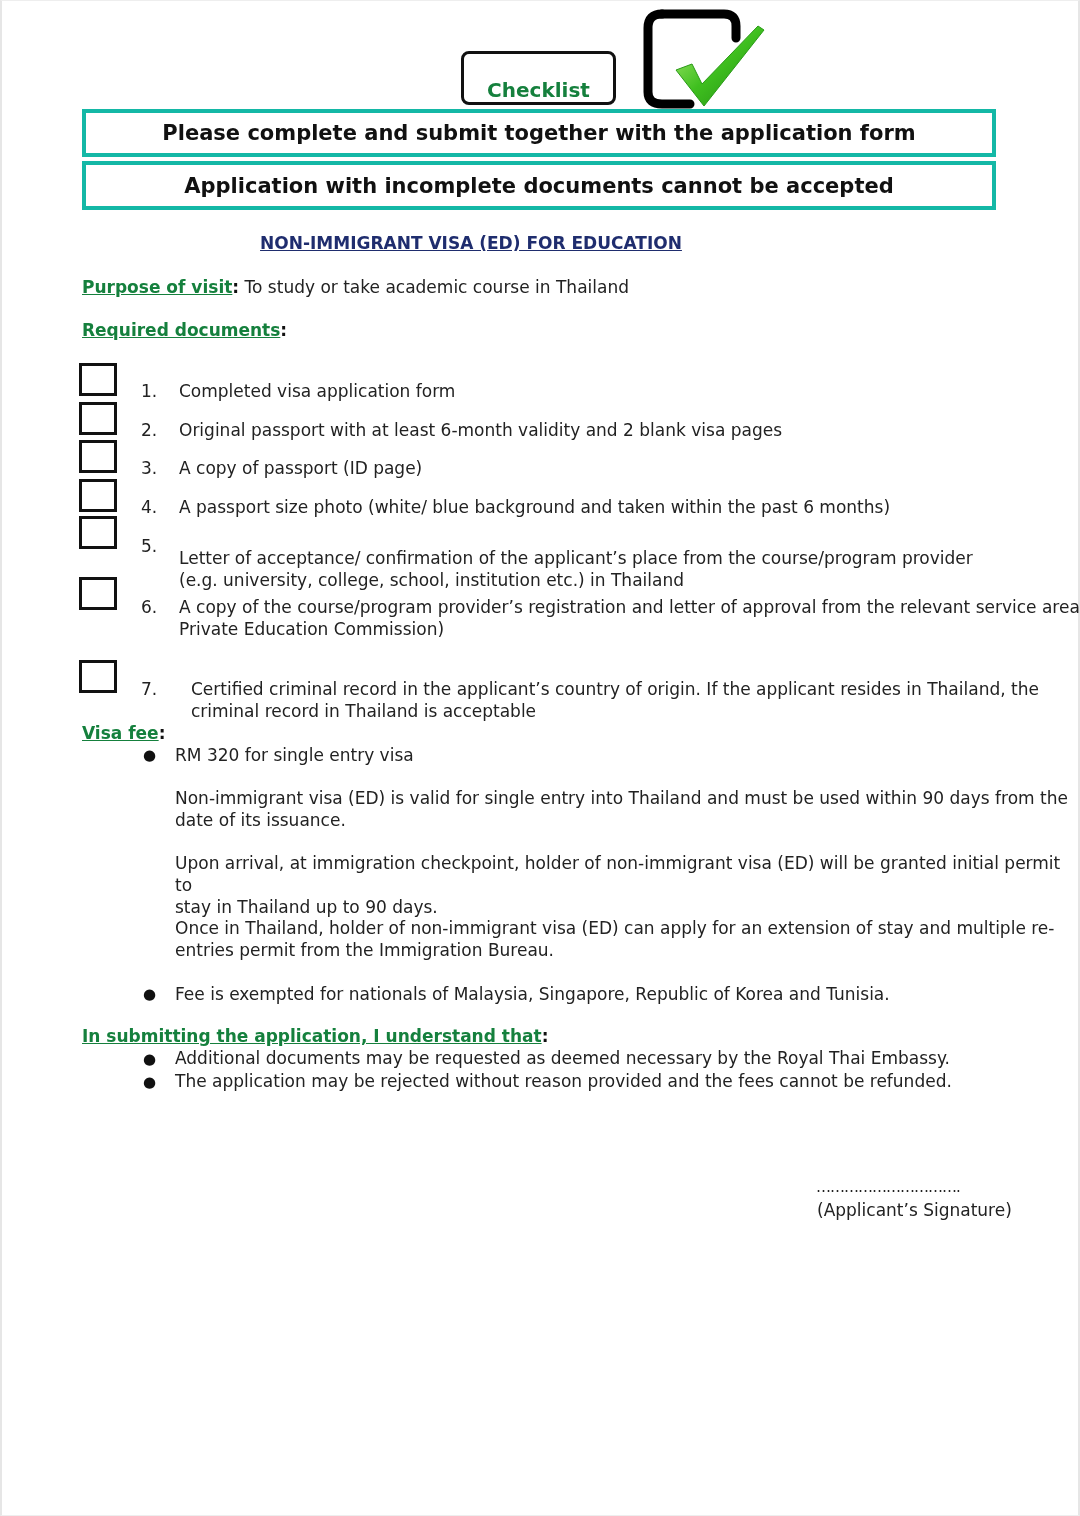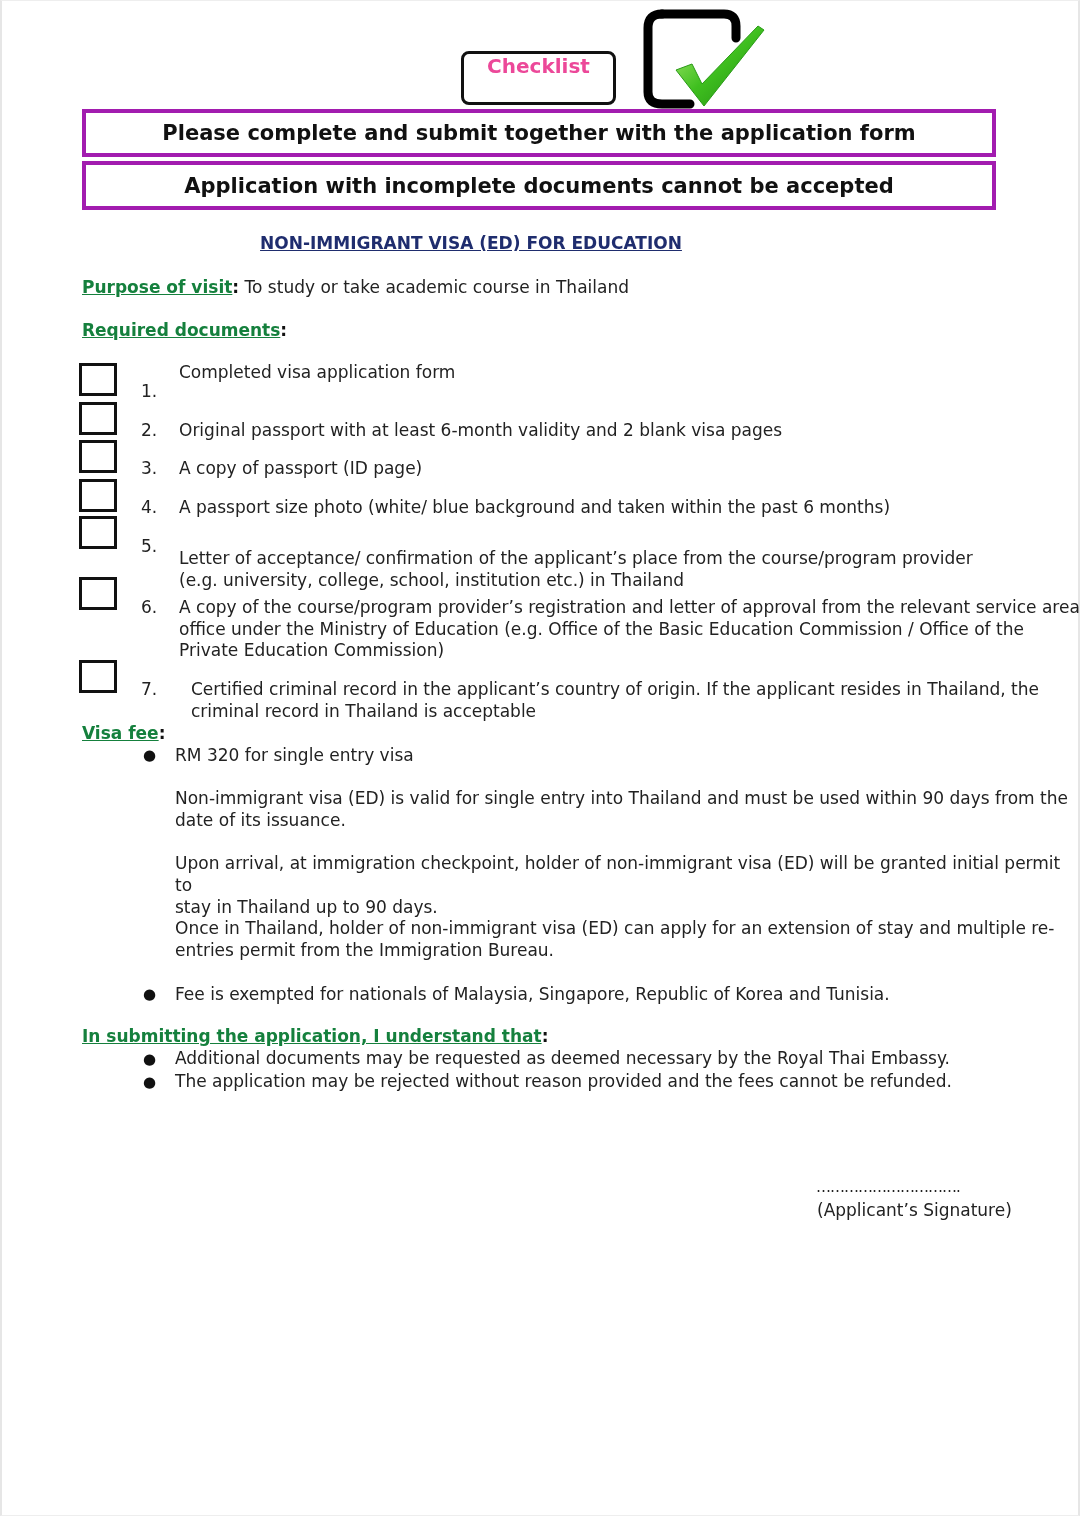--- a/index.html
+++ b/index.html
@@ -13,27 +13,27 @@
   .page-edge {
     position: absolute; left: 0; top: 0; width: 1080px; height: 1516px;
     border-left: 2px solid #e6e6e6;
     border-right: 2px solid #e6e6e6;
     border-top: 1px solid #eeeeee;
     border-bottom: 1px solid #eeeeee;
   }
   .checklist-box {
     position: absolute; left: 461px; top: 51px; width: 155px; height: 54px;
     border: 3px solid #111; border-radius: 8px;
-    display: flex; align-items: flex-start; justify-content: center;
-    font-weight: bold; font-size: 20px; color: #ec4899;
+    display: flex; align-items: flex-end; justify-content: center;
+    font-weight: bold; font-size: 20px; color: #15803d;
   }
   .check-logo { position: absolute; left: 640px; top: 8px; width: 130px; height: 102px; }
   .banner {
     position: absolute; left: 82px; width: 914px;
-    border: 4px solid #a21caf;
+    border: 4px solid #14b8a6;
     display: flex; align-items: center; justify-content: center;
     font-weight: bold; font-size: 21px; color: #111;
   }
   .banner1 { top: 109px; height: 48px; }
   .banner2 { top: 161px; height: 49px; }
   .doc-title {
     position: absolute; left: 0; width: 916px; top: 233px; text-align: center;
     font-weight: bold; font-size: 17px; color: #1f2d6e;
   }
   .doc-title span { text-decoration: underline; padding-left: 26px; }
@@ -85,21 +85,21 @@
 <div class="line" style="left:82px; top:277px;">
   <span class="label-u">Purpose of visit</span><span class="label-b">:</span><span> To study or take academic course in Thailand</span>
 </div>
 
 <div class="line" style="left:82px; top:320px;">
   <span class="label-u">Required documents</span><span class="label-b">:</span>
 </div>
 
 <div class="cb" style="top:363px;"></div>
 <div class="num" style="top:381px;">1.</div>
-<div class="item-text" style="top:362px;text-align:center;">
+<div class="item-text" style="top:381px;text-align:center;">
   <div>Completed visa application form</div>
 </div>
 
 <div class="cb" style="top:402px;"></div>
 <div class="num" style="top:420px;">2.</div>
 <div class="item-text" style="top:420px;">
   <div>Original passport with at least 6-month validity and 2 blank visa pages</div>
 </div>
 
 <div class="cb" style="top:440px;"></div>
@@ -118,21 +118,20 @@
 <div class="num" style="top:536px;">5.</div>
 <div class="item-text" style="top:548px;">
   <div>Letter of acceptance/ confirmation of the applicant’s place from the course/program provider</div>
   <div>(e.g. university, college, school, institution etc.) in Thailand</div>
 </div>
 
 <div class="cb" style="top:577px;"></div>
 <div class="num" style="top:597px;">6.</div>
 <div class="item-text" style="top:597px;">
   <div>A copy of the course/program provider’s registration and letter of approval from the relevant service area</div>
-  <div>office under the Ministry of Education (e.g. Office of the Basic Education Commission / Office of the</div>
   <div>Private Education Commission)</div>
 </div>
 
 <div class="cb" style="top:660px;"></div>
 <div class="num" style="top:679px;">7.</div>
 <div class="item-text" style="top:679px;margin-left:12px;">
   <div>Certified criminal record in the applicant’s country of origin. If the applicant resides in Thailand, the</div>
   <div>criminal record in Thailand is acceptable</div>
 </div>
 

